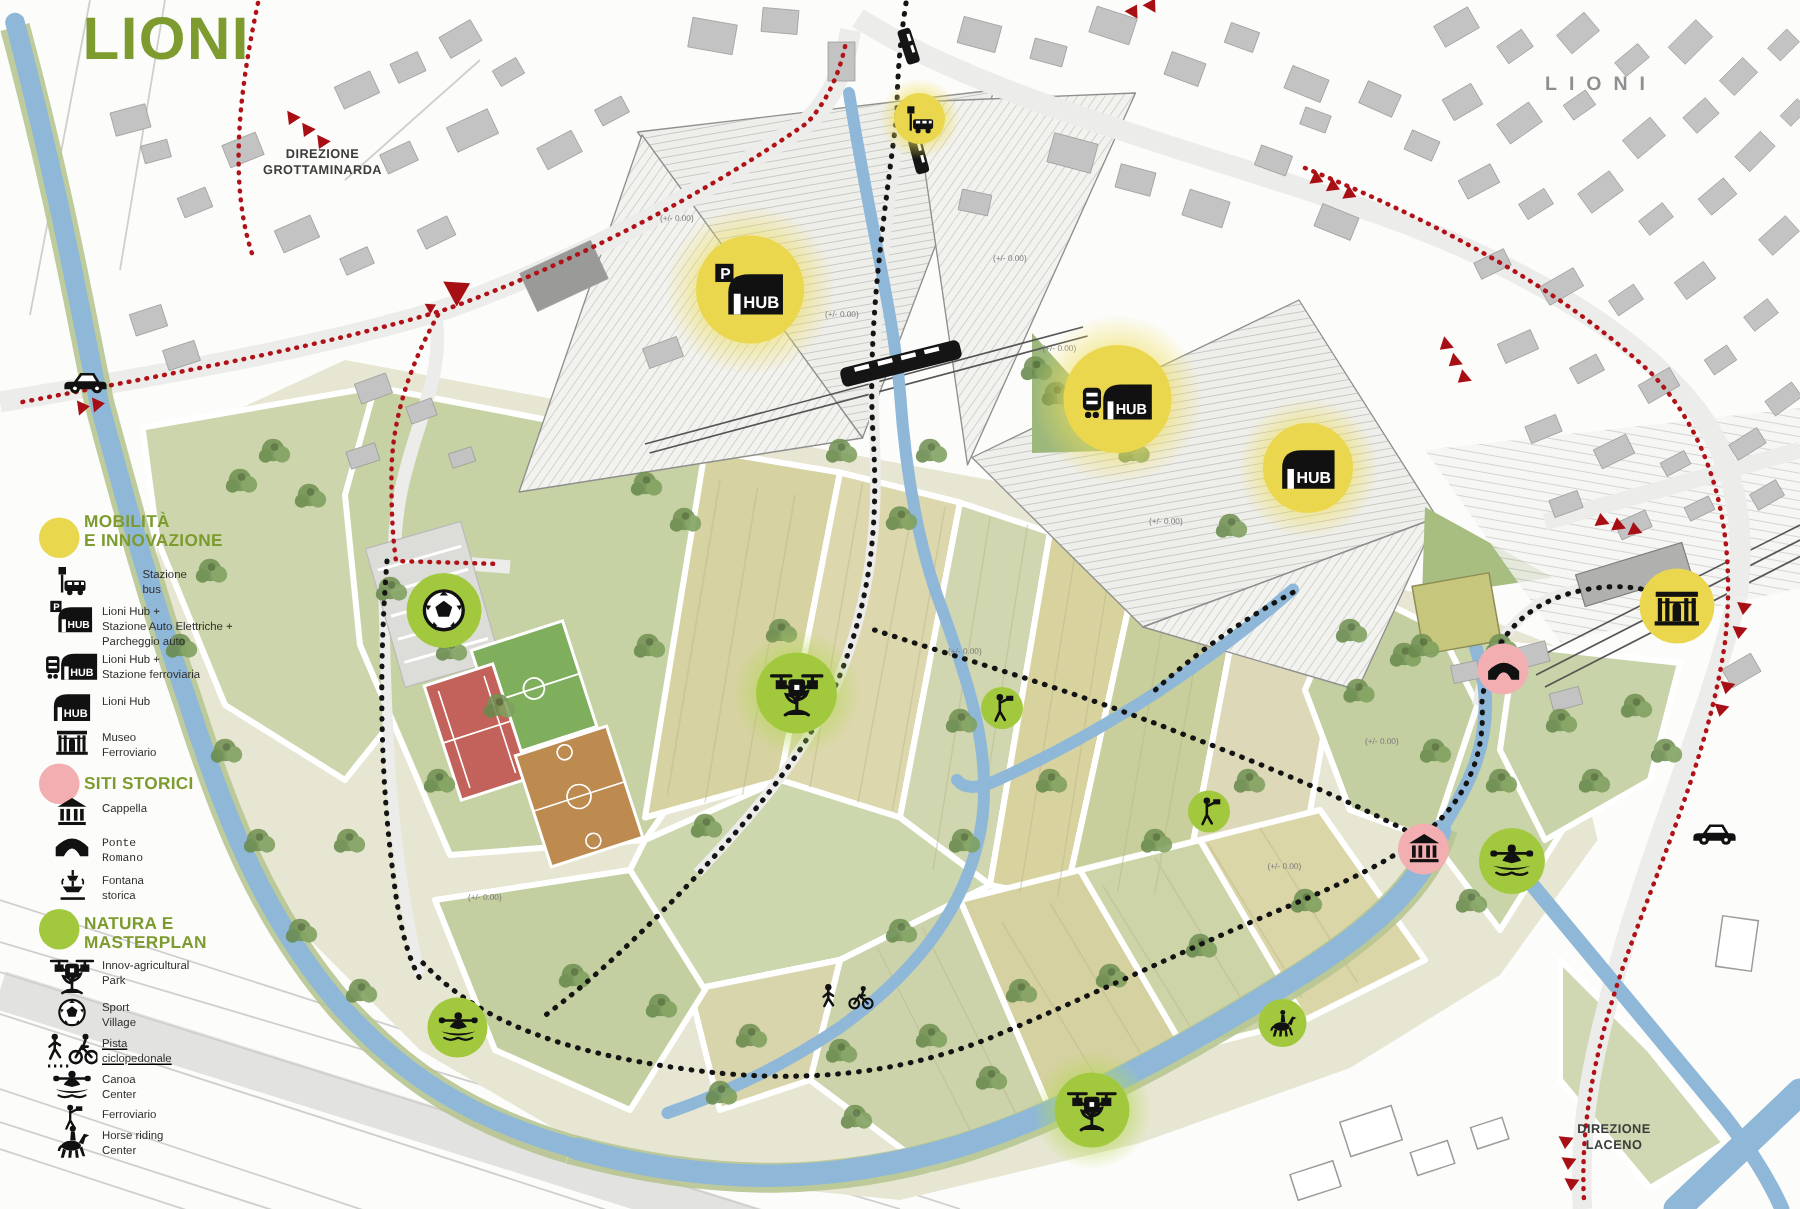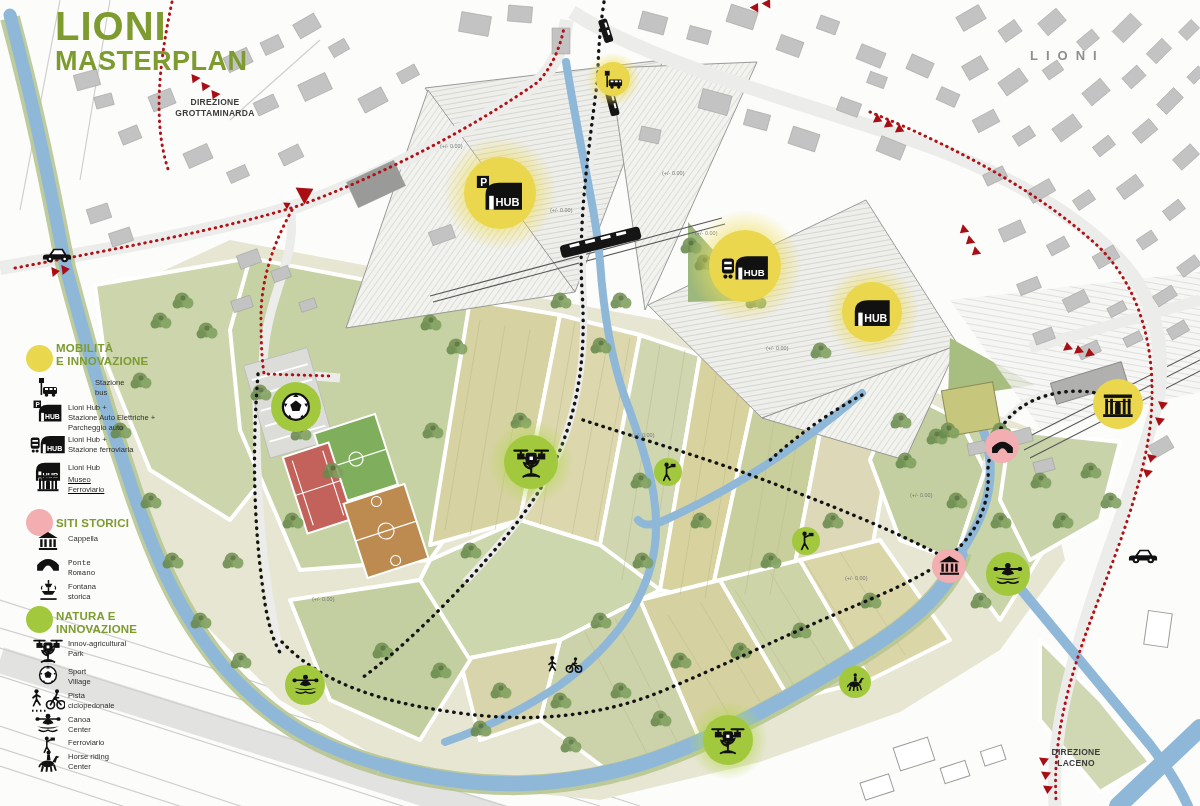--- a/index.html
+++ b/index.html
@@ -667,21 +667,20 @@
     <circle cx="3.5" cy="11" r="3.2"></circle>
       <circle cx="12.5" cy="11" r="3.2"></circle>
     <path d="M3.5 11 L7 5.5 L12.5 11 M7 5.5 H10.5"></path>
       <circle cx="9.5" cy="1" r="1.7" fill="#111" stroke="none"></circle>
       <path d="M9.5 2.8 L8 7"></path>
   </g>
 </svg>
 
 <div class="ovl" id="title" style="color: rgb(125, 155, 47);">
   <div class="t1">LIONI</div>
-  <div class="t2">MASTERPLAN</div>
 </div>
 
 <div class="ovl map-label" style="left:160px;top:97px;width:110px;">DIREZIONE
 GROTTAMINARDA</div>
 <div class="ovl" id="town-name" style="left:1030px;top:48px;">LIONI</div>
 <div class="ovl map-label" style="left:1030px;top:747px;width:92px;">DIREZIONE
 LACENO</div>
 
 <div id="legend" class="ovl">
     <div class="lg-dot" style="left:26px;top:345px;background:#e9d74d"></div>
@@ -737,21 +736,21 @@
     <div class="lg-row" style="left:28px;top:460px;">
       <span class="lg-ic">
         <svg width="28" height="21.84" viewBox="0 0 24 19">
           <path d="M1.5 18 V9.5 Q1.5 2.5 9.5 2.5 H22.5 V18 Z" fill="#111"></path>
           <rect x="3.6" y="10" width="2.6" height="8" fill="#fff"></rect>
           <text x="7.2" y="15.6" font-family="Liberation Sans, sans-serif" font-size="6.4" font-weight="bold" fill="#fff">HUB</text>
         </svg>
       </span>
       <span class="lg-lb">Lioni Hub</span>
     </div>
-    <div class="lg-row" style="left:28px;top:472px;text-decoration:underline;">
+    <div class="lg-row" style="left:28px;top:484px;">
       <span class="lg-ic">
         <svg width="24" height="20.4" viewBox="0 0 24 20">
           <g fill="#111">
             <rect x="2" y="3" width="20" height="2.4"></rect>
             <rect x="1.5" y="17" width="21" height="2"></rect>
             <rect x="3" y="6" width="2" height="11"></rect>
             <rect x="6.5" y="6" width="2" height="11"></rect>
             <rect x="15.5" y="6" width="2" height="11"></rect>
             <rect x="19" y="6" width="2" height="11"></rect>
             <path d="M10 17 v-7 a2 2 0 0 1 4 0 v7 Z"></path>
@@ -799,21 +798,21 @@
             <rect x="2.5" y="20" width="17" height="1.8"></rect>
             <path d="M4.5 7 q-1.5 2 -0.5 4 M17.5 7 q1.5 2 0.5 4" stroke="#111" stroke-width="1.2" fill="none"></path>
           </g>
         </svg>
       </span>
       <span class="lg-lb">Fontana
 storica</span>
     </div>
     <div class="lg-dot" style="left:26px;top:606px;background:#a2c93d"></div>
     <div class="lg-title" style="left:56px;top:610px;color:#7d9b2f">NATURA E
-INNOVAZIONE</div>
+MASTERPLAN</div>
     <div class="lg-row" style="left:28px;top:636px;">
       <span class="lg-ic">
         <svg width="30" height="28.5" viewBox="0 0 28 26">
           <g stroke="#111" stroke-width="1.6" fill="#111">
             <path d="M1 4 H11 M17 4 H27" stroke-linecap="round"></path>
             <path d="M6 4 V7 M22 4 V7"></path>
             <rect x="4" y="7" width="4" height="3"></rect>
             <rect x="20" y="7" width="4" height="3"></rect>
             <path d="M8 9 L11.5 11 M20 9 L16.5 11"></path>
             <rect x="10.5" y="6.5" width="7" height="7" rx="1"></rect>
@@ -840,21 +839,21 @@
             <path d="M20.8 9.5 L19.5 12 L18 9.8 Z"></path>
             <path d="M17.5 20 L15 19.4 L16.8 17.4 Z"></path>
             <path d="M6.5 20 L9 19.4 L7.2 17.4 Z"></path>
             <path d="M3.2 9.5 L4.5 12 L6 9.8 Z"></path>
           </g>
         </svg>
       </span>
       <span class="lg-lb">Sport
 Village</span>
     </div>
-    <div class="lg-row" style="left:28px;top:688px;">
+    <div class="lg-row" style="left:28px;top:688px;text-decoration:underline;">
       <span class="lg-ic">
         <svg width="34" height="24.48" viewBox="0 0 34 24">
           <g fill="none" stroke="#111" stroke-width="1.7" stroke-linecap="round">
             <circle cx="5.5" cy="3" r="2.1" fill="#111" stroke="none"></circle>
             <path d="M5.5 5.2 L5.5 11 M5.5 11 L2.5 17.5 M5.5 11 L9 16.5 M5.5 6.5 L2 9.5 M5.5 6.5 L9 8.5"></path>
             <circle cx="19.5" cy="16.5" r="4"></circle>
             <circle cx="30" cy="16.5" r="4"></circle>
             <path d="M19.5 16.5 L23.5 9.5 L30 16.5 M23.5 9.5 H27.5"></path>
             <circle cx="26" cy="3" r="2" fill="#111" stroke="none"></circle>
             <path d="M26 5 L23.8 11"></path>

